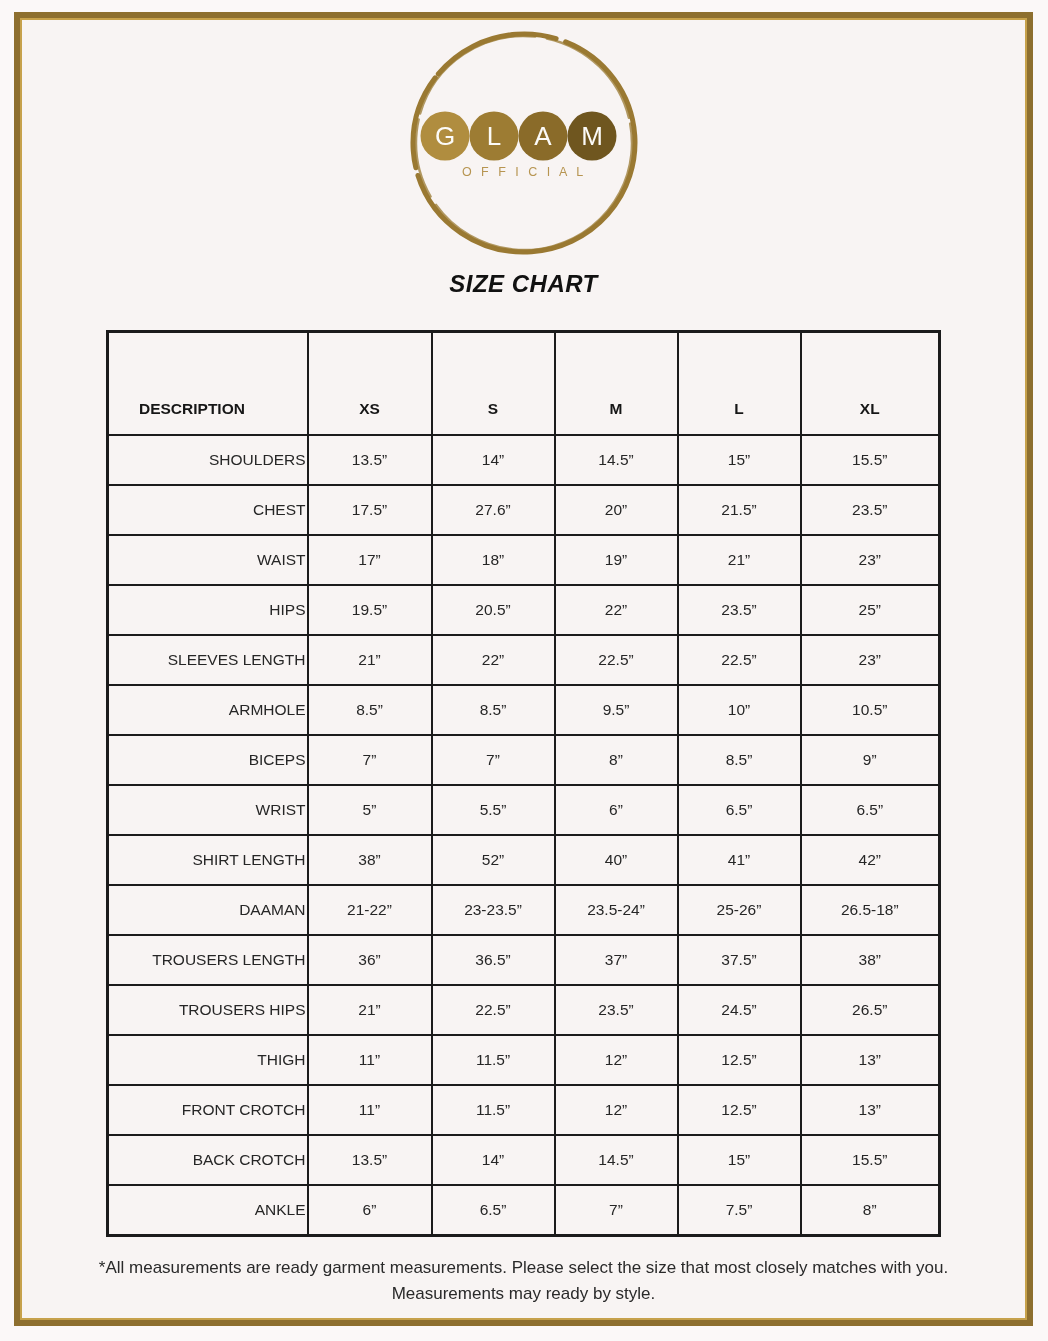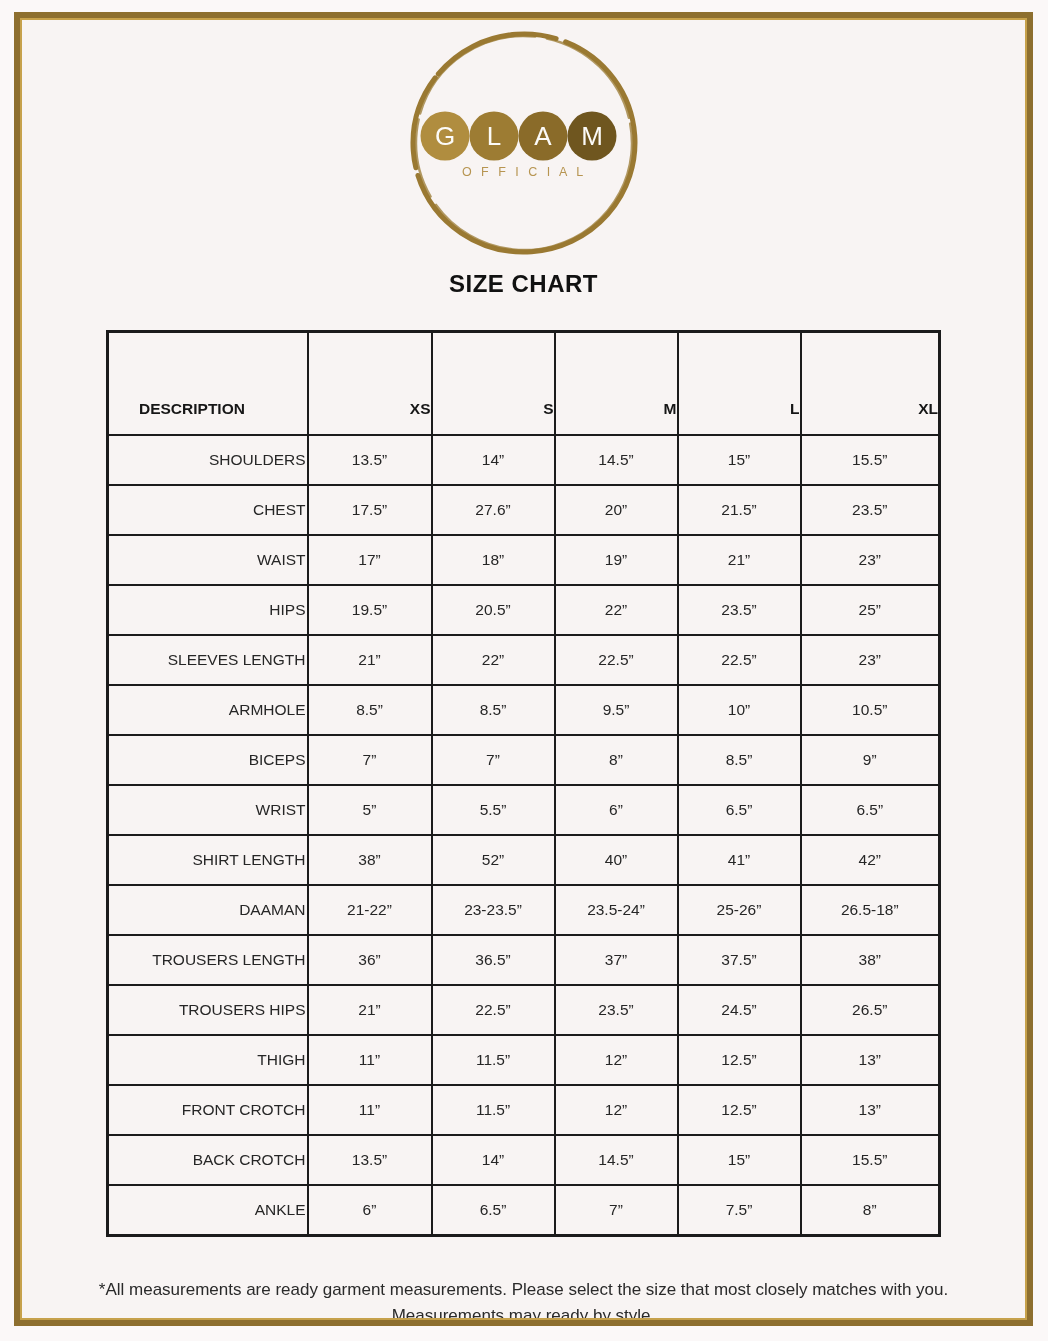--- a/index.html
+++ b/index.html
@@ -21,58 +21,59 @@
     overflow:hidden;
   }
   .logo-svg { display:block; margin:8px auto 0; }
   .page-title {
     margin-top:2px;
     text-align:center;
     font-size:24px;
     font-weight:bold;
     letter-spacing:0.5px;
     color:#111;
+    font-style:italic;
   }
   table.size-chart {
     border-collapse:collapse;
     table-layout:fixed;
     width:832px;
     margin:32px auto 0;
     border:3px solid #1b1b1b;
     background:#f8f4f3;
   }
   table.size-chart th, table.size-chart td {
     border:2px solid #1b1b1b;
     color:#222;
   }
   table.size-chart th {
     height:85px;
     vertical-align:bottom;
     padding:0 0 16px 0;
     font-size:15.5px;
     font-weight:bold;
-    text-align:right;
+    text-align:center;
     color:#161616;
   }
   table.size-chart th.desc {
     text-align:left;
     padding-left:30px;
   }
   table.size-chart td {
     height:46px;
     font-size:15.5px;
     text-align:center;
     color:#262626;
   }
   table.size-chart td.label {
     text-align:right;
     padding-left:30px;
   }
   .footer-note {
-    margin-top:40px;
+    margin-top:18px;
     text-align:center;
     font-size:17px;
     line-height:26px;
     color:#2a2a2a;
   }
 </style>
 </head>
 <body>
 
 <div class="page">

